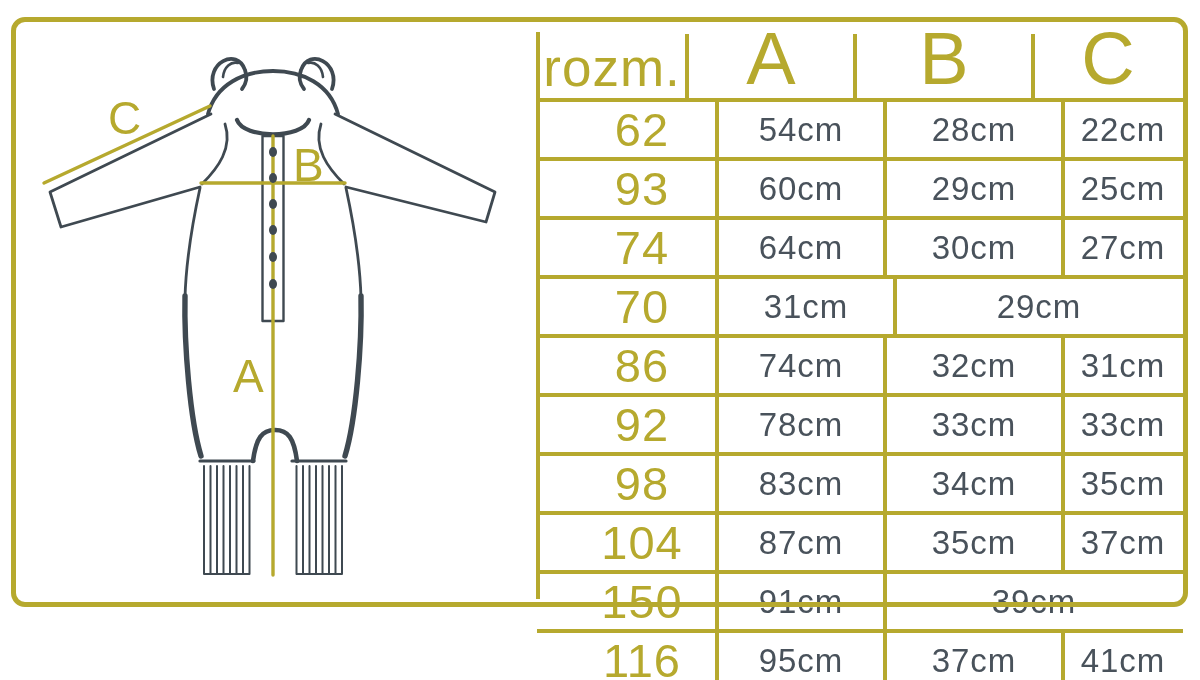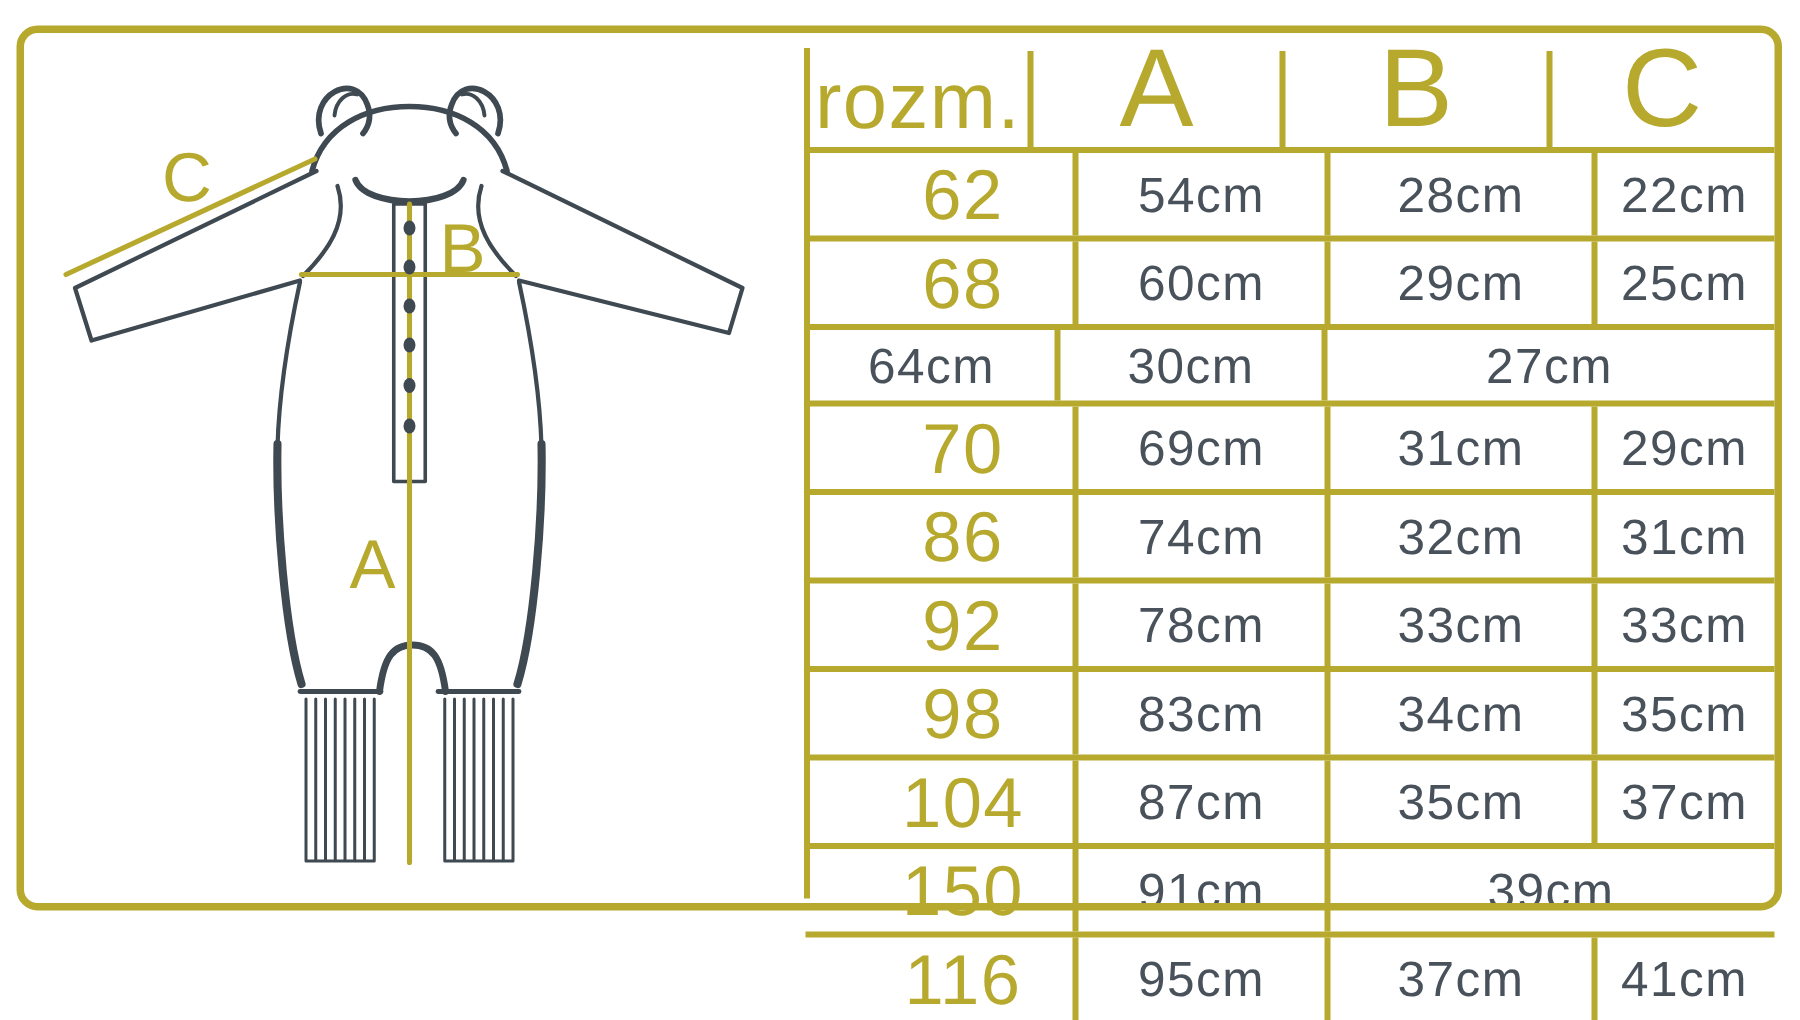--- a/index.html
+++ b/index.html
@@ -129,33 +129,33 @@
       <div class="t-cell col-c head-col">C</div>
     </div>
 
   <div class="t-row">
         <div class="t-cell col-size cell-size">62</div>
         <div class="t-cell col-a cell-val">54cm</div>
         <div class="t-cell col-b cell-val">28cm</div>
         <div class="t-cell col-c cell-val">22cm</div>
       </div>
       <div class="t-row">
-        <div class="t-cell col-size cell-size">68</div>
+        <div class="t-cell col-size cell-size">93</div>
         <div class="t-cell col-a cell-val">60cm</div>
         <div class="t-cell col-b cell-val">29cm</div>
         <div class="t-cell col-c cell-val">25cm</div>
       </div>
       <div class="t-row">
+        <div class="t-cell col-size cell-size">74</div>
         <div class="t-cell col-a cell-val">64cm</div>
         <div class="t-cell col-b cell-val">30cm</div>
         <div class="t-cell col-c cell-val">27cm</div>
       </div>
       <div class="t-row">
         <div class="t-cell col-size cell-size">70</div>
-        <div class="t-cell col-a cell-val">69cm</div>
         <div class="t-cell col-b cell-val">31cm</div>
         <div class="t-cell col-c cell-val">29cm</div>
       </div>
       <div class="t-row">
         <div class="t-cell col-size cell-size">86</div>
         <div class="t-cell col-a cell-val">74cm</div>
         <div class="t-cell col-b cell-val">32cm</div>
         <div class="t-cell col-c cell-val">31cm</div>
       </div>
       <div class="t-row">

